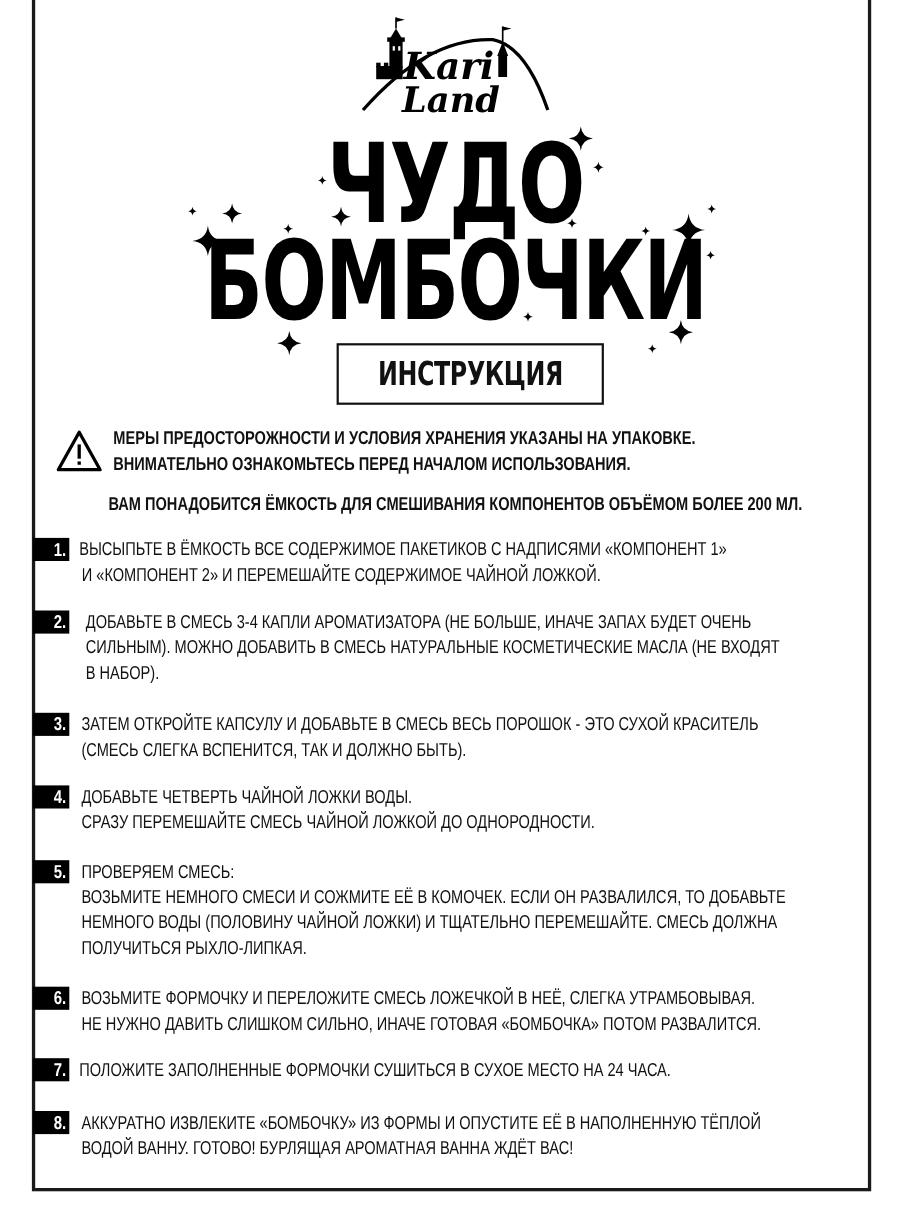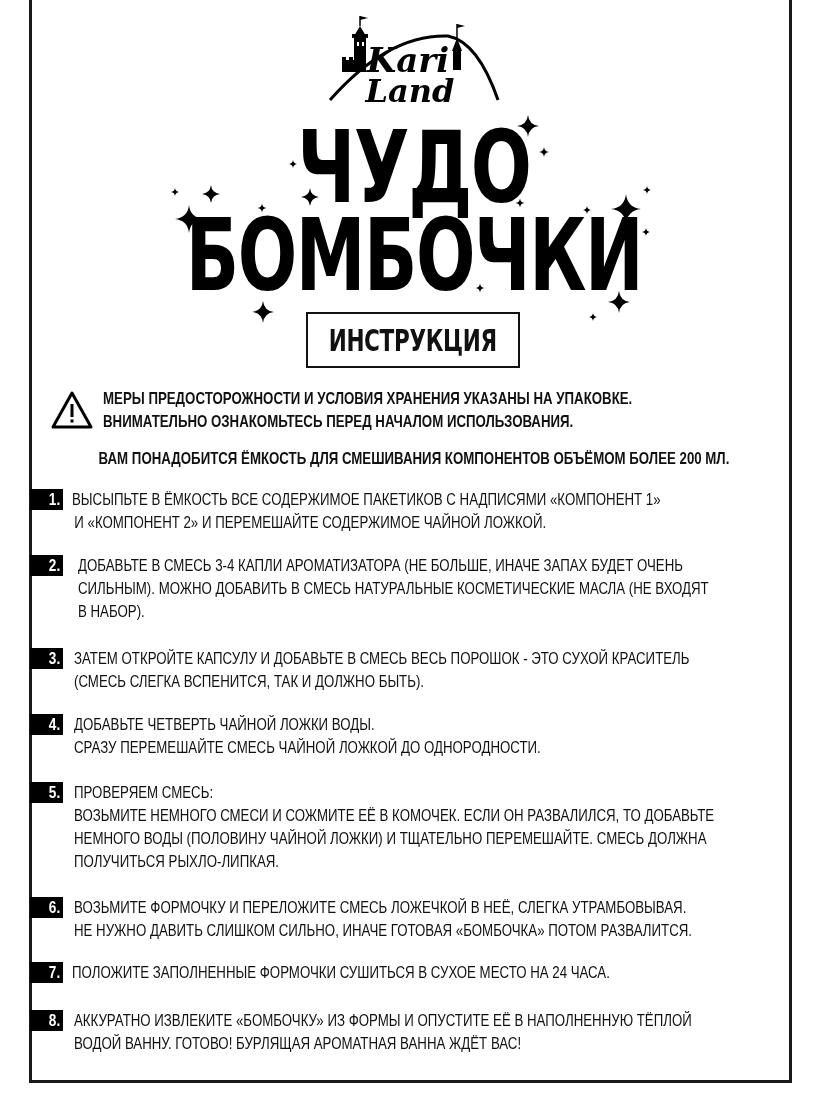--- a/index.html
+++ b/index.html
@@ -7,21 +7,21 @@
          font-family: "Liberation Sans", "DejaVu Sans", sans-serif; color: #111; }
   .frame { position: absolute; left: 29px; top: -3px; width: 763px; height: 1086px;
            border: 3px solid #1a1a1a; box-sizing: border-box; }
   .logo { position: absolute; left: 328px; top: 14px; width: 172px; height: 90px; }
   .title { position: absolute; left: 0; width: 828px; text-align: center;
            font-family: "DejaVu Sans", sans-serif; font-weight: bold; color: #000;
            transform: scaleX(0.72); transform-origin: center; letter-spacing: -2px; }
   .t1 { top: 118px; font-size: 100px; line-height: 100px; }
   .t2 { top: 206px; font-size: 100px; line-height: 100px; transform: scaleX(0.70); }
   .stars { position: absolute; left: 0; top: 0; width: 828px; height: 380px; pointer-events: none; }
-  .instr-box { position: absolute; left: 306px; top: 312px; width: 214px; height: 56px;
+  .instr-box { position: absolute; left: 306px; top: 312px; width: 243px; height: 56px;
                border: 2px solid #111; box-sizing: border-box; display: flex;
                align-items: center; justify-content: center; }
   .instr-box span { font-family: "DejaVu Sans", sans-serif; font-weight: bold; font-size: 30px;
                     transform: scaleX(0.72); display: inline-block; letter-spacing: -0.5px; }
   .warn { position: absolute; left: 50px; top: 390px; width: 44px; height: 40px; }
   .warn-text { position: absolute; left: 103px; top: 387px; font-weight: bold; font-size: 17px;
                line-height: 23px; transform: scaleX(0.78); transform-origin: left top;
                white-space: nowrap; }
   .need { position: absolute; left: 0; width: 828px; top: 449px; text-align: center;
           font-weight: bold; font-size: 17px; transform: scaleX(0.78); white-space: nowrap; }

